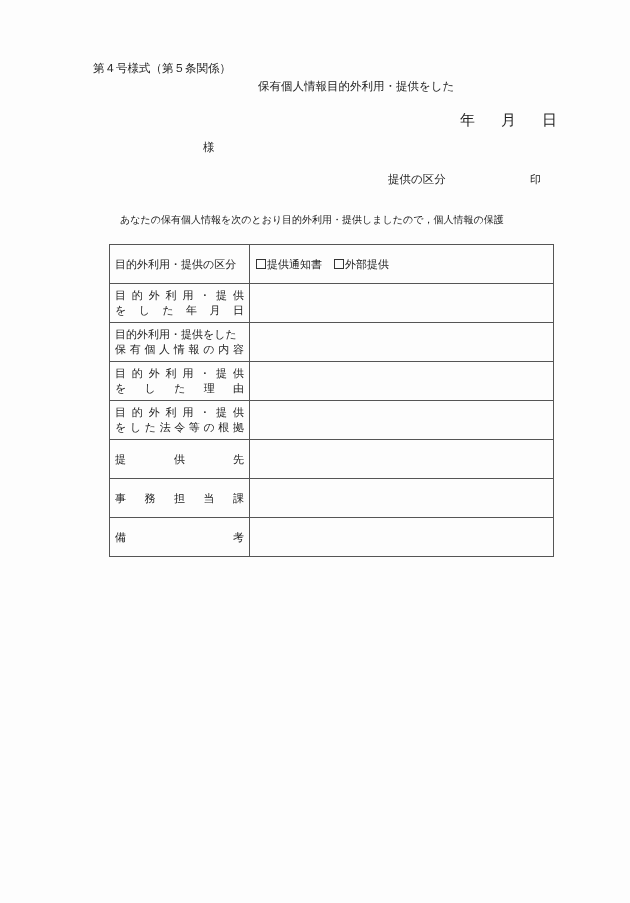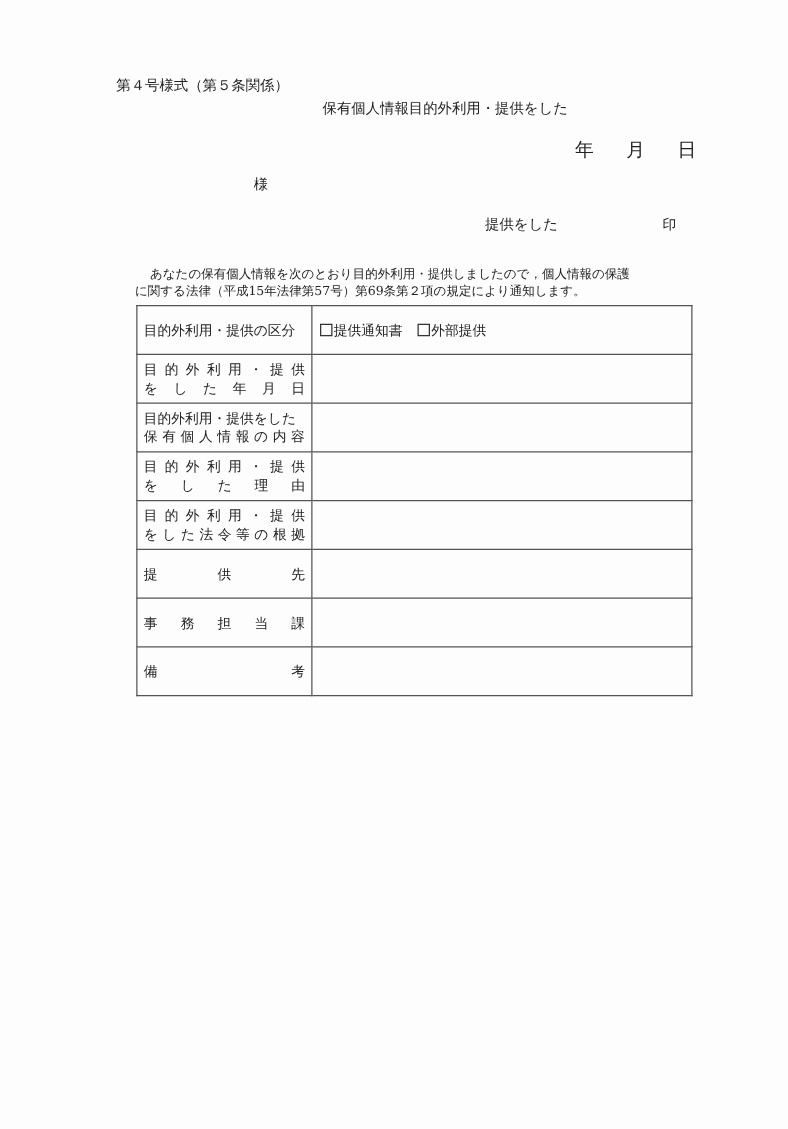--- a/index.html
+++ b/index.html
@@ -60,26 +60,25 @@
 <body>
 
 <div class="abs form-number">第４号様式（第５条関係）</div>
 <div class="abs doc-title">保有個人情報目的外利用・提供をした</div>
 
 <div class="abs date-line">
   <span>年</span><span class="gap"></span><span>月</span><span class="gap"></span><span>日</span>
 </div>
 
 <div class="abs recipient">様</div>
-<div class="abs agency">提供をした</div>
+<div class="abs agency">提供の区分</div>
 <div class="abs seal">印</div>
 
 <div class="abs intro">
   <div class="line1">あなたの保有個人情報を次のとおり目的外利用・提供しましたので，個人情報の保護</div>
-  <div>に関する法律（平成15年法律第57号）第69条第２項の規定により通知します。</div>
 </div>
 
 <table class="notice">
   <tbody id="table-body">
       <tr>
         <td class="label">
           <div class="single">目的外利用・提供の区分</div>
         </td>
         <td class="value"><span class="opt"><span class="checkbox-box"></span><span>提供通知書</span></span><span class="opt"><span class="checkbox-box"></span><span>外部提供</span></span></td>
       </tr>

